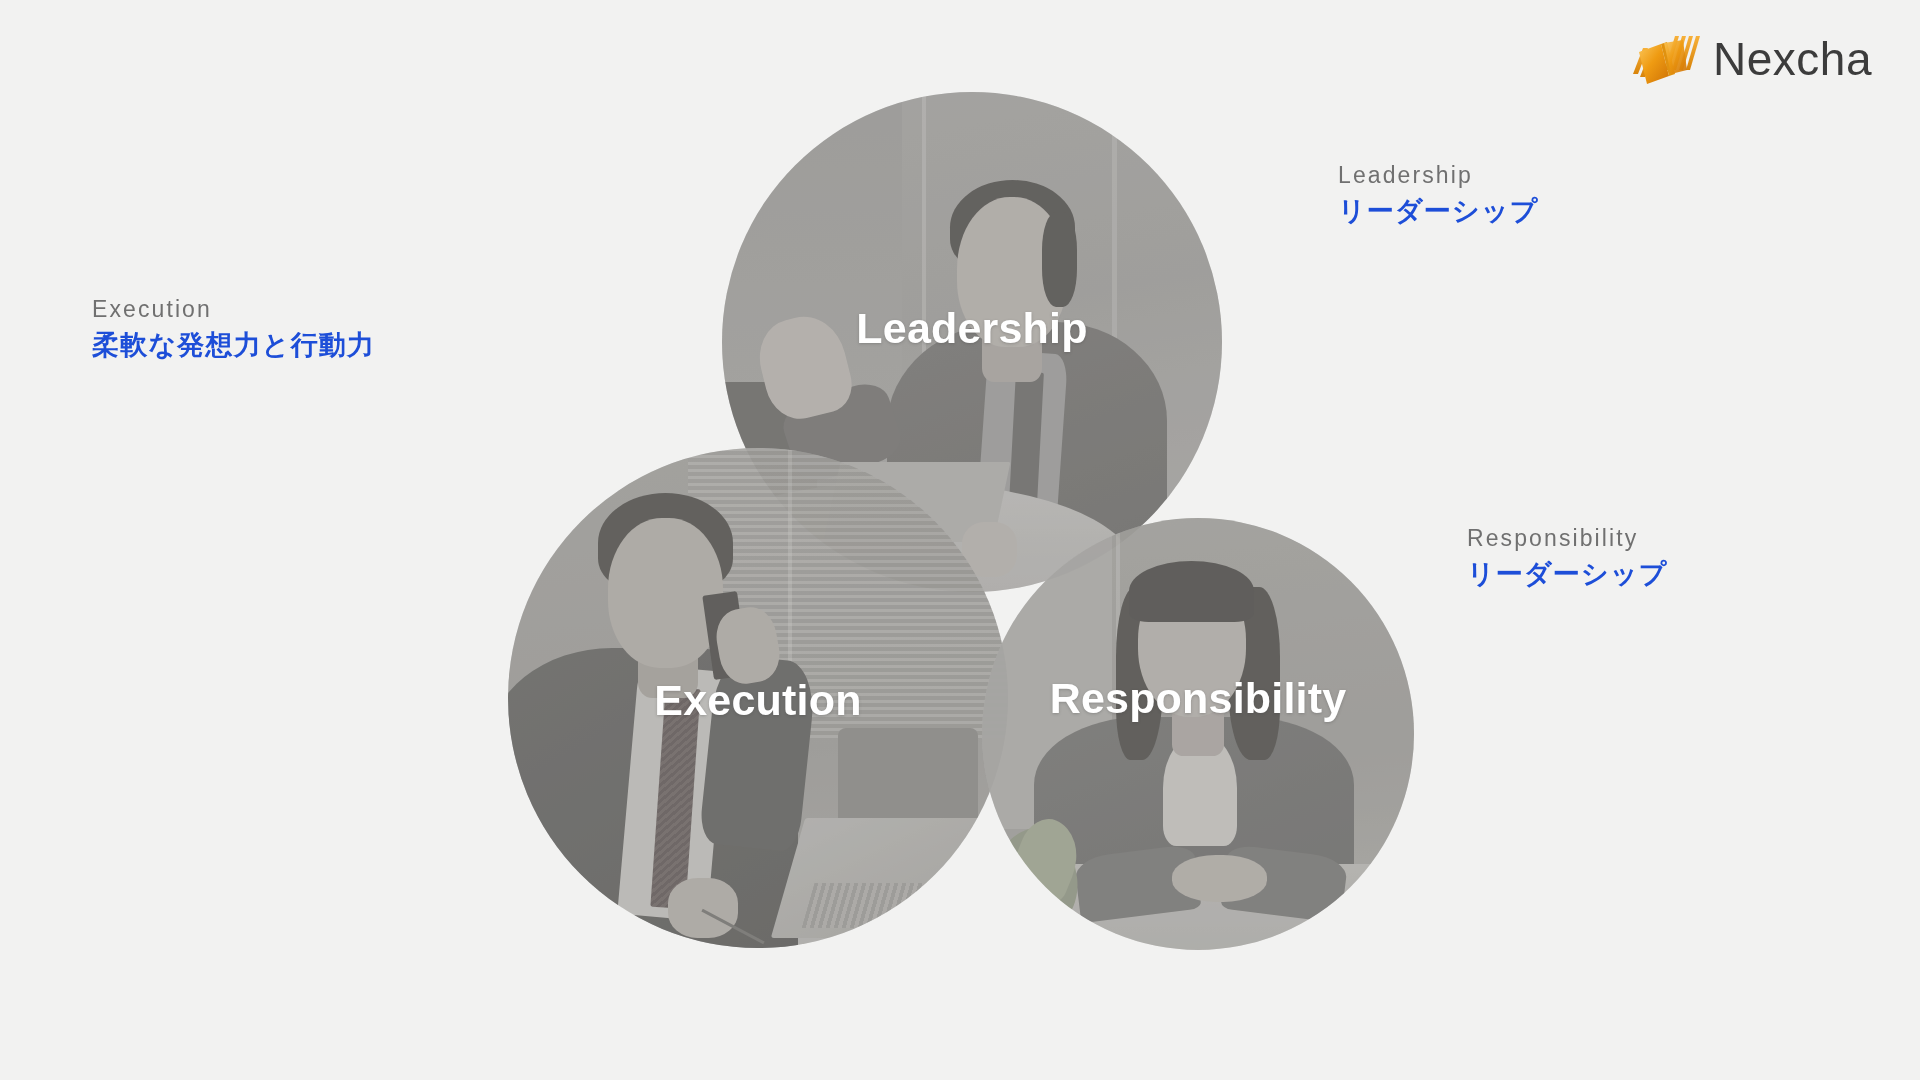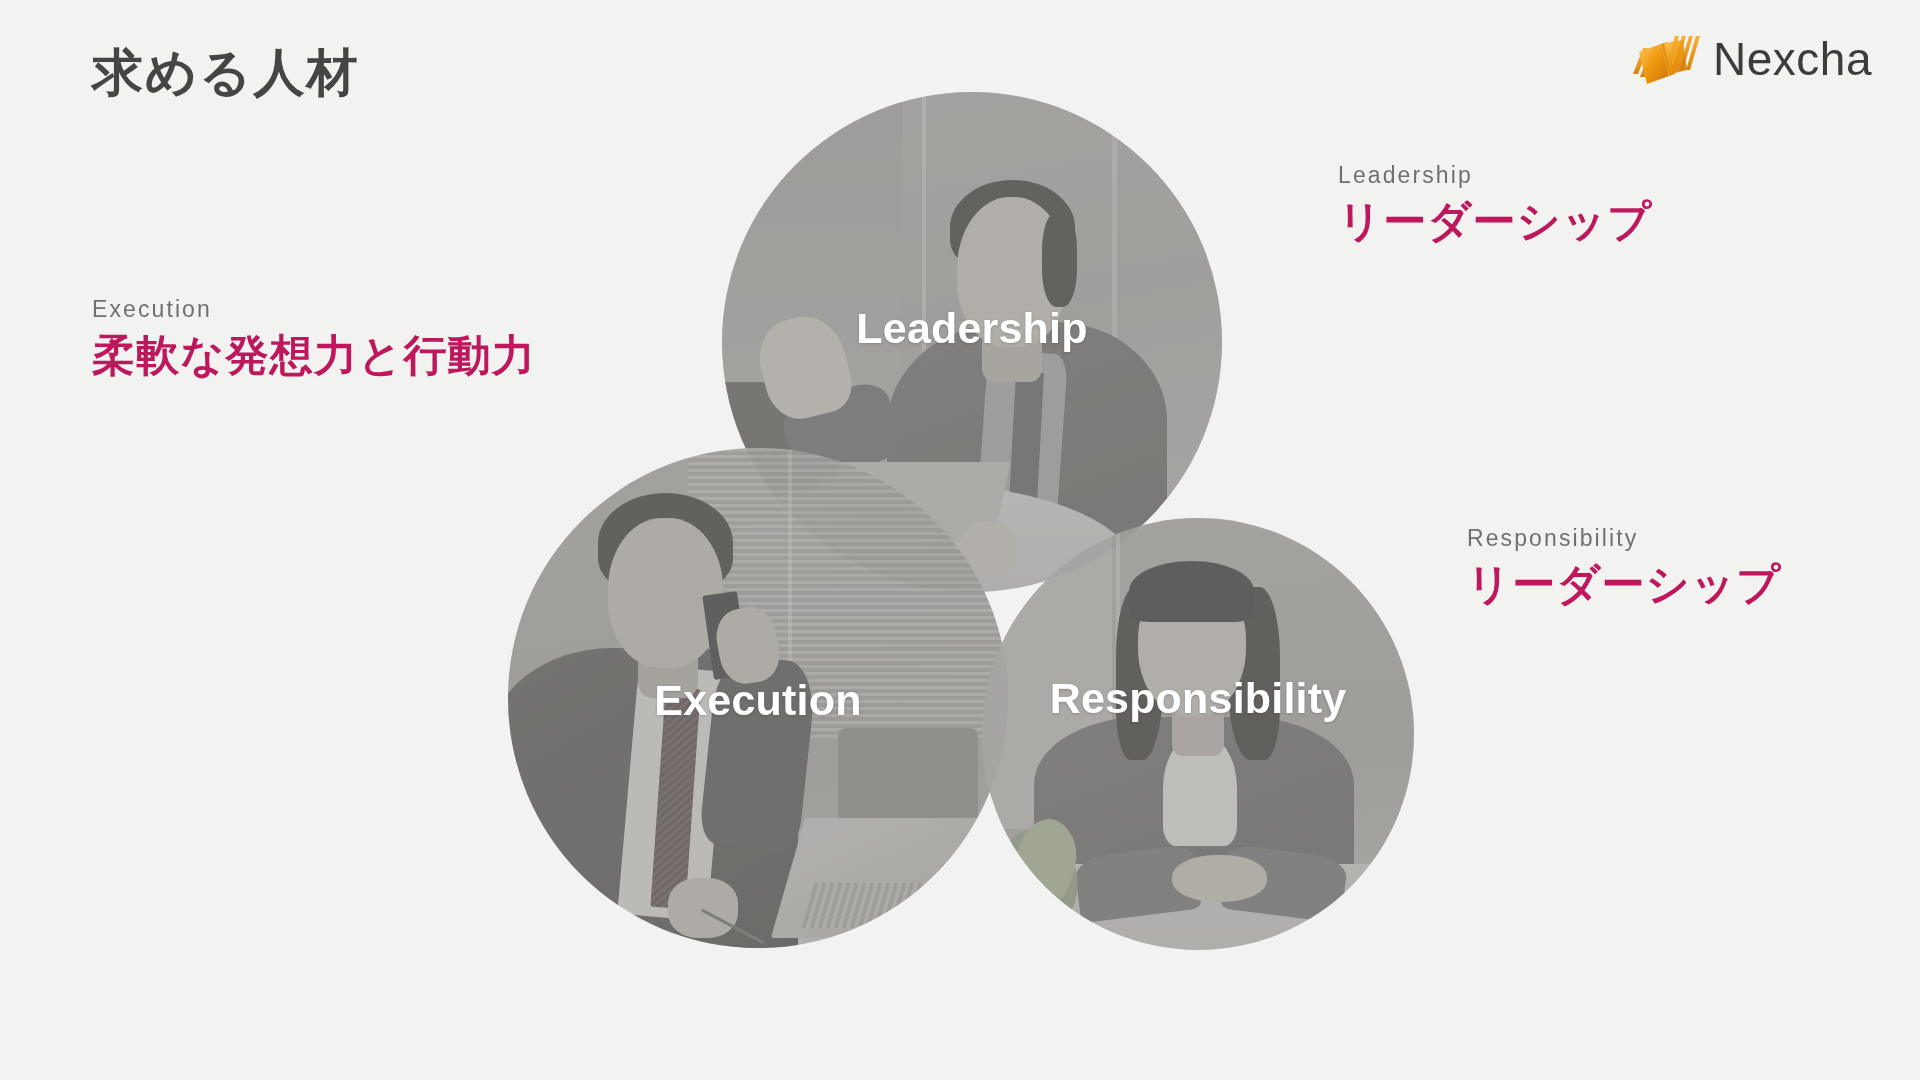--- a/index.html
+++ b/index.html
@@ -241,23 +241,23 @@
   
   .block { position:absolute; }
   .block .eyebrow {
     font-size:23px;
     color:#707070;
     letter-spacing:2.1px;
     line-height:1.35;
     margin-bottom:3px;
   }
   .block .headline {
-    font-size:43px;
+    font-size:27px;
     font-weight:700;
-    color:#be185d;
+    color:#1d4ed8;
     letter-spacing:1.2px;
     line-height:1.3;
     margin-bottom:13px;
   }
   .block .body {
     font-size:21px;
     color:#6E6E6E;
     letter-spacing:1.4px;
     line-height:1.72;
   }
@@ -273,21 +273,20 @@
     font-size:23px;
     color:#555555;
     letter-spacing:0.2px;
   }
 </style>
 </head>
 <body>
 
 <div id="slide">
 
-  <h1 id="page-title">求める人材</h1>
 
   <div id="logo">
     <svg id="logo-mark" viewBox="0 0 72 58">
       <defs>
         <linearGradient id="gGold" x1="0" y1="0" x2="1" y2="1">
           <stop offset="0%" stop-color="#FBC65A"></stop>
           <stop offset="45%" stop-color="#EF9B12"></stop>
           <stop offset="100%" stop-color="#CE7206"></stop>
         </linearGradient>
         <linearGradient id="gGold2" x1="0" y1="0" x2="0" y2="1">

